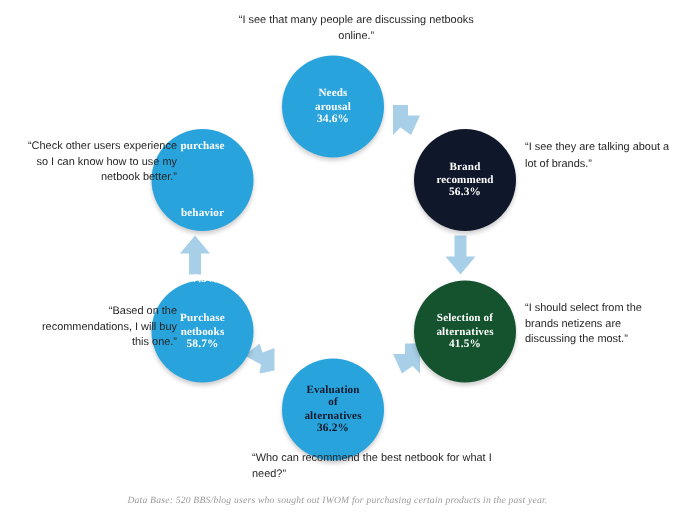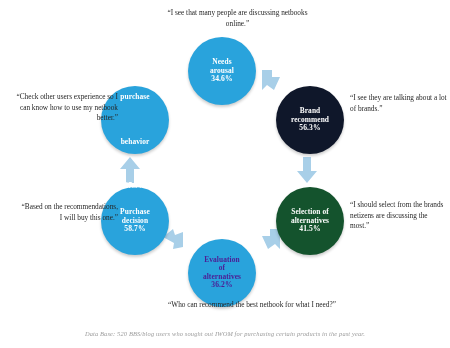--- a/index.html
+++ b/index.html
@@ -48,21 +48,21 @@
 
   #a-needs-brand     {left:258px; top:68px;}
   #a-brand-selection {left:297px; top:157px;}
   #a-select-eval     {left:258px; top:227px;}
   #a-eval-purchase   {left:161px; top:227px;}
   #a-purchase-post   {left:120px; top:157px;}
 
   
   .quote{
     position:absolute;
-    font-family:Liberation Serif, serif;
+    font-family:Liberation Sans, sans-serif;
     font-size:7.3px;
     line-height:1.45;
     color:#262626;
   }
   #q-needs     {left:155px; top:8px;  width:165px; text-align:center;}
   #q-brand     {left:350px; top:93px; width:98px;}
   #q-selection {left:350px; top:200px;width:96px;}
   #q-eval      {left:168px; top:300px;width:180px;}
   #q-purchase  {left:18px;  top:202px;width:100px;text-align:right;}
   #q-post      {left:14px;  top:92px; width:104px;text-align:right;}
@@ -125,30 +125,30 @@
     <span class="lbl">recommend</span>
     <span class="val">56.3%</span>
   </div>
 
   <div class="node" id="n-selection" style="background: #14532d; color: rgb(255, 255, 255);">
     <span class="lbl">Selection of</span>
     <span class="lbl">alternatives</span>
     <span class="val">41.5%</span>
   </div>
 
-  <div class="node" id="n-evaluation" style="background: rgb(41, 163, 220); color: #4c1d95;">
+  <div class="node" id="n-evaluation" style="background: rgb(41, 163, 220); color: #0f172a;">
     <span class="lbl">Evaluation</span>
     <span class="lbl">of</span>
     <span class="lbl">alternatives</span>
     <span class="val">36.2%</span>
   </div>
 
   <div class="node" id="n-purchase" style="background: rgb(41, 163, 220); color: rgb(255, 255, 255);">
     <span class="lbl">Purchase</span>
-    <span class="lbl">decision</span>
+    <span class="lbl">netbooks</span>
     <span class="val">58.7%</span>
   </div>
 
   <div class="node" id="n-post" style="background: rgb(41, 163, 220); color: rgb(255, 255, 255); gap: 36px;">
     <span class="lbl">Post-</span>
     <span class="lbl">purchase</span>
     <span class="lbl">behavior</span>
     <span class="val">47.5%</span>
   </div>
 

